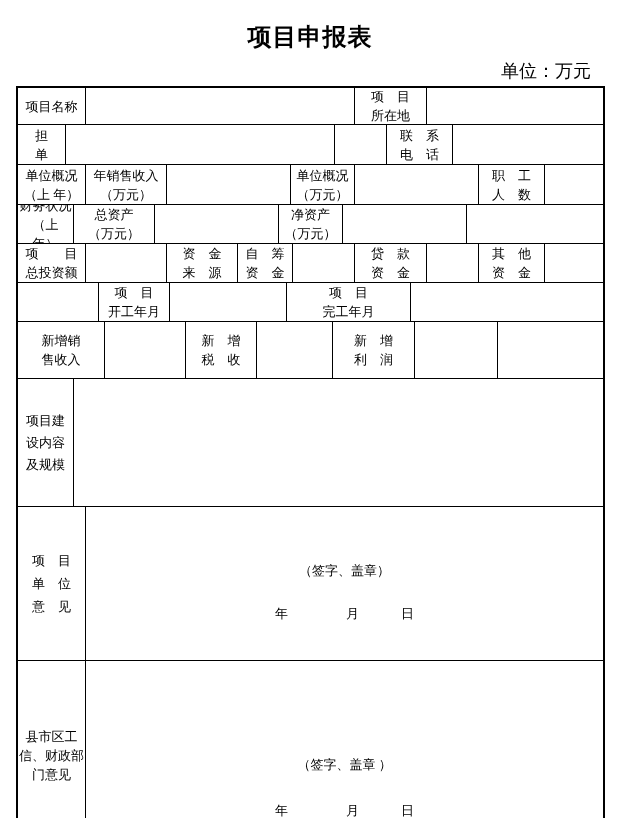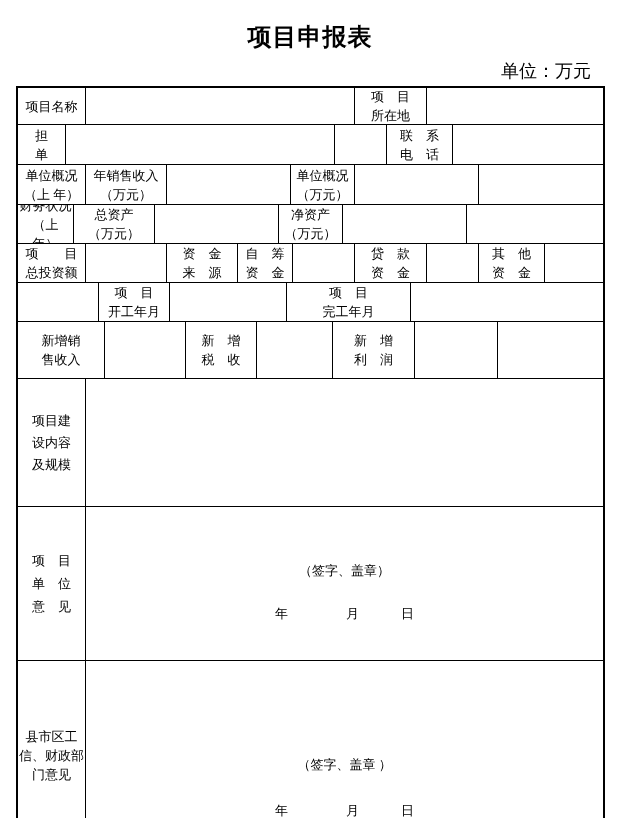--- a/index.html
+++ b/index.html
@@ -57,20 +57,22 @@
 
   <div class="row r3">
     <div class="cell" style="width:68px">单位概况
 （上 年）</div>
     <div class="cell" style="width:81px">年销售收入
 （万元）</div>
     <div class="cell" style="width:124px"></div>
     <div class="cell" style="width:64px">单位概况
 （万元）</div>
     <div class="cell" style="width:124px"></div>
+    <div class="cell" style="width:66px">职　工
+人　数</div>
     <div class="cell"></div>
   </div>
 
   <div class="row r4">
     <div class="cell" style="width:56px">财务状况
 （上 年）</div>
     <div class="cell" style="width:81px">总资产
 （万元）</div>
     <div class="cell" style="width:124px"></div>
     <div class="cell" style="width:64px">净资产
@@ -113,21 +115,21 @@
     <div class="cell" style="width:71px">新　增
 税　收</div>
     <div class="cell" style="width:76px"></div>
     <div class="cell" style="width:82px">新　增
 利　润</div>
     <div class="cell" style="width:83px"></div>
     <div class="cell"></div>
   </div>
 
   <div class="row r8">
-    <div class="cell lh22" style="width:68px">项目建
+    <div class="cell lh22" style="width:56px">项目建
 设内容
 及规模</div>
     <div class="cell"></div>
   </div>
 
   <div class="row r9">
     <div class="cell lh23" style="width:68px">项　目
 单　位
 意　见</div>
     <div class="cell sig-area sig-area-unit">

